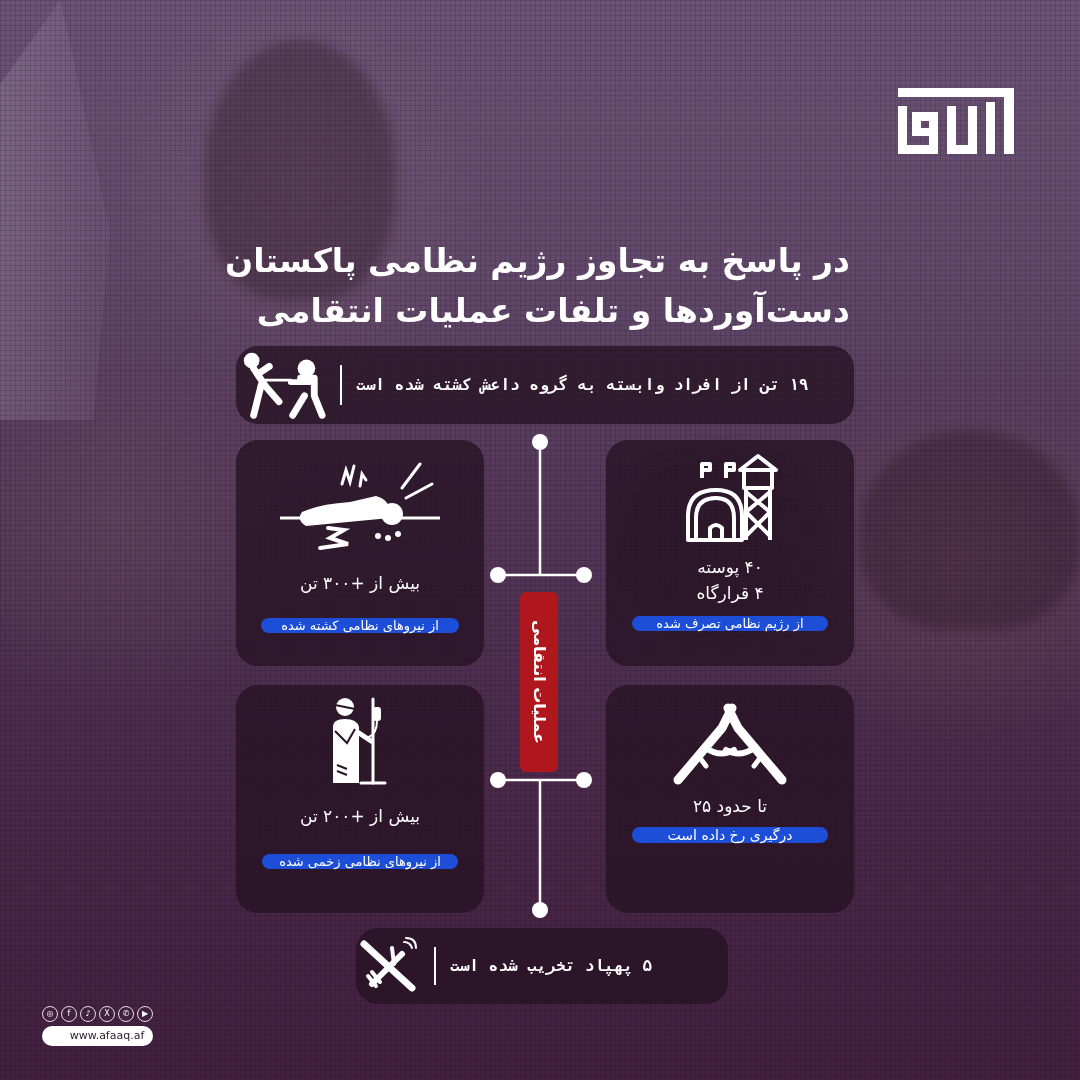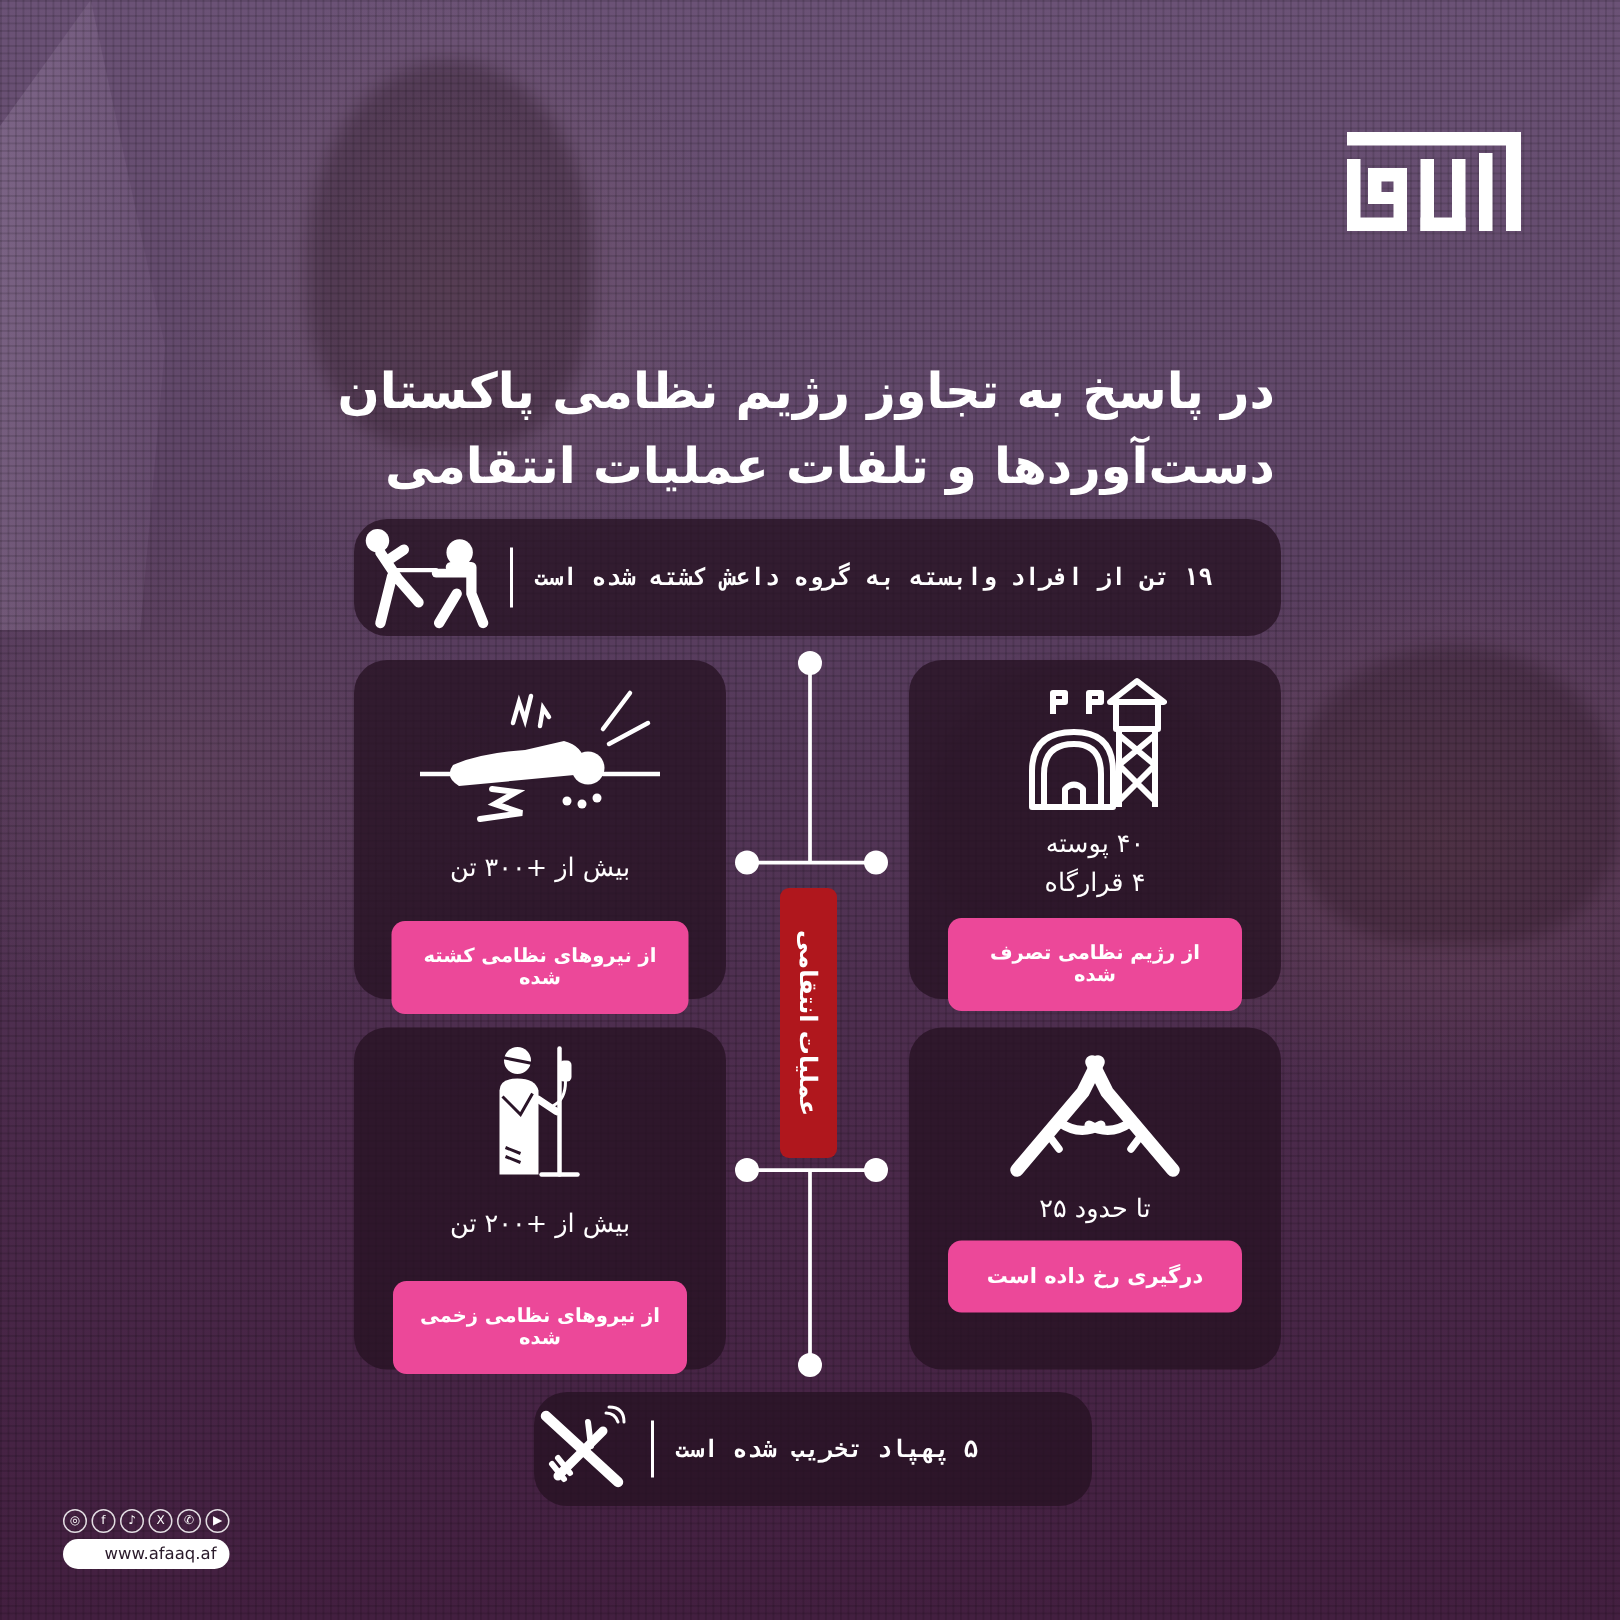--- a/index.html
+++ b/index.html
@@ -64,25 +64,25 @@
   }
 
   .tile {
     display: flex; flex-direction: column; align-items: center;
   }
   .tile .t-icon { display:flex; align-items:center; justify-content:center; }
   .tile .t-value {
     direction: rtl; font-size: 17px; line-height: 26px;
   }
   .pill {
-    background: #ec4899;
+    background: #1d4ed8;
     border-radius: 9px;
-    color: #fff; font-weight: bold; font-size: 13px;
+    color: #fff; font-weight: normal; font-size: 13px;
     direction: rtl; text-align: center;
-    padding: 16px 12px;
+    padding: 0 12px;
   }
 
   .center-label {
     position: absolute; left: 520px; top: 592px; width: 38px; height: 180px;
     background: #b0171d; border-radius: 6px;
     display: flex; align-items: center; justify-content: center;
   }
   .center-label span {
     writing-mode: vertical-rl; transform: rotate(0deg);
     direction: rtl; font-weight: bold; font-size: 16px; white-space: nowrap;

